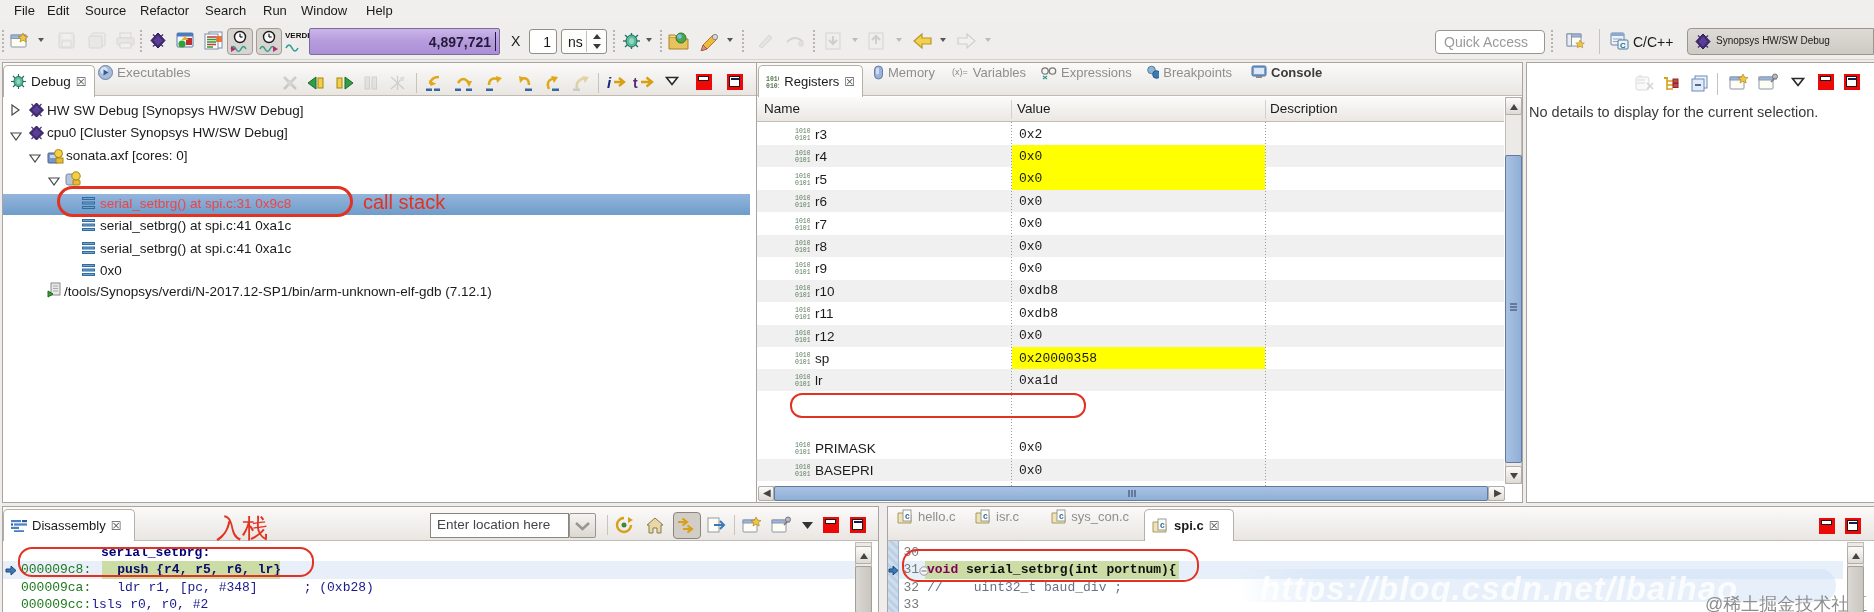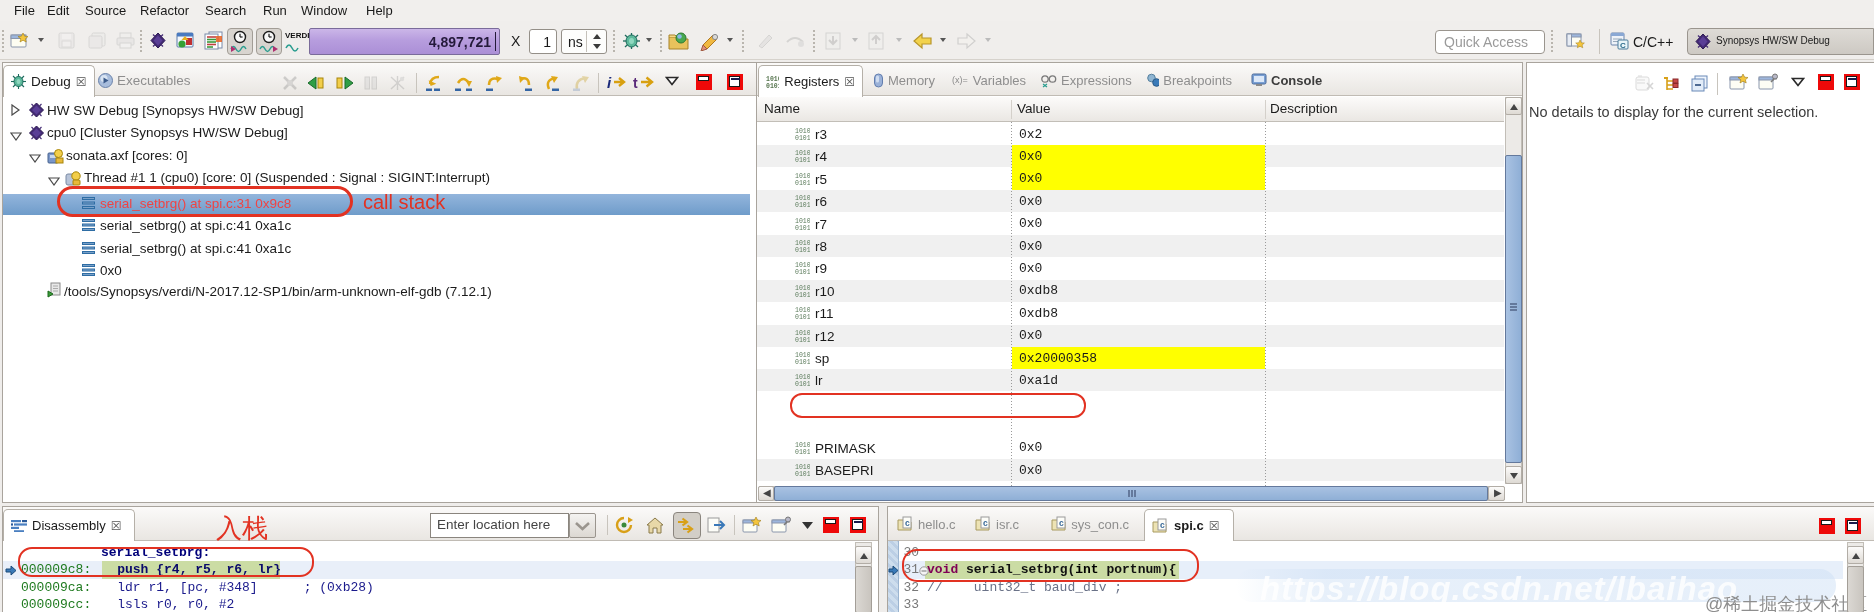--- a/index.html
+++ b/index.html
@@ -1,20 +1,20 @@
 <!DOCTYPE html>
 <html><head><meta charset="utf-8"><style>
 *{box-sizing:border-box;margin:0;padding:0}
 html,body{width:1874px;height:612px;overflow:hidden}
 body{font-family:"Liberation Sans",sans-serif;background:#efedeb;position:relative;font-size:13px;color:#1a1a1a}
 .p{position:absolute;white-space:nowrap}
 .panel{position:absolute;background:#fff;border:1px solid #a9a49d}
 .tabbar{position:absolute;left:0;top:0;right:0;height:33px;background:linear-gradient(#fbfaf9,#e9e6e2);border-bottom:1px solid #c0bbb4}
 .tab{position:absolute;top:2px;height:32px;background:#fff;border:1px solid #b5b0a8;border-bottom:none;border-radius:5px 5px 0 0;display:flex;align-items:center;padding:0 7px;gap:5px}
-.itab{position:absolute;top:2px;height:30px;display:flex;align-items:center;padding:0 7px;gap:4px;color:#8e8e8e}
+.itab{position:absolute;top:2px;height:30px;display:flex;align-items:flex-start;padding:0 7px;gap:4px;color:#8e8e8e}
 .rbtn{position:absolute;width:16px;height:16px;background:#ee0909;top:0}
 .rbtn.mn:before{content:"";position:absolute;left:2px;top:2px;width:9px;height:3px;background:#fff;border:1.5px solid #1a1a1a}
 .rbtn.mx:before{content:"";position:absolute;left:2px;top:2px;width:9px;height:9px;background:#fff;border:1.5px solid #1a1a1a}
 .rbtn.mx:after{content:"";position:absolute;left:3.5px;top:3.5px;width:9px;height:2px;background:#1a1a4a}
 .dsep{position:absolute;width:2px;border-left:2px dotted #b9b5ae;height:22px}
 .vtri{width:0;height:0;border-left:5px solid transparent;border-right:5px solid transparent;border-top:6px solid #333;position:absolute}
 </style></head>
 <body>
 
 <div class="p" style="left:0;top:0;width:1874px;height:21px;background:#f1efed">
@@ -350,21 +350,20 @@
       </svg></div>
 <span class="p" style="left:63px;top:85px">sonata.axf [cores: 0]</span>
 <div class="p" style="left:45px;top:111px"><svg width="12" height="10">
         <path d="M1 2 L11 2 L6 9 Z" fill="#fdfdfd" stroke="#4a4a4a" stroke-width="1.2"></path>
       </svg></div>
 <div class="p" style="left:62px;top:107px"><svg width="16" height="16">
         <rect x="1" y="4" width="9" height="11" rx="2" fill="#b8c4d8" stroke="#7a8aa4"></rect>
         <circle cx="11" cy="6" r="4.2" fill="#f2ce4a" stroke="#a8860a"></circle>
         <rect x="8" y="10" width="7" height="5" rx="1" fill="#e8b93a" stroke="#a8860a"></rect>
       </svg></div>
-<span class="p" style="left:81px;top:107px">Thread #1 1 (cpu0) [core: 0] (Suspended : Signal : SIGINT:Interrupt)</span>
 <div class="p" style="left:79px;top:133px"><svg width="13" height="13">
         <g fill="#2e6da4">
           <rect x="0" y="1" width="13" height="3"></rect>
           <rect x="0" y="5.5" width="13" height="3"></rect>
           <rect x="0" y="10" width="13" height="3"></rect>
         </g>
         <g fill="#7aa0c8">
           <rect x="1" y="2" width="11" height="1"></rect>
           <rect x="1" y="6.5" width="11" height="1"></rect>
           <rect x="1" y="11" width="11" height="1"></rect>
@@ -723,21 +722,21 @@
       </svg>
 <div class="rbtn mn" style="left:820px;top:10px"></div>
 <div class="rbtn mx" style="left:847px;top:10px"></div>
 </div>
 
 <div class="p" style="left:0;top:54.3px;width:852px;height:17.3px;background:#e9eff9"></div>
 <div class="p" style="left:99px;top:54.3px;width:178px;height:17.3px;background:#cbdca4"></div>
 <div class="p" style="left:0;top:37px;width:852px;height:70px;font-family:'Liberation Mono',monospace;font-size:13px;line-height:17.3px;white-space:pre;color:#1a1a8c"><span style="margin-left:98px;font-weight:bold;color:#00007a">serial_setbrg:</span>
 <span style="color:#1f7a1f;margin-left:18px">000009c8:</span><span style="margin-left:26px;font-weight:bold;color:#0a0a6a">push {r4, r5, r6, lr}</span>
 <span style="color:#1f7a1f;margin-left:18px">000009ca:</span><span style="margin-left:26px">ldr r1, [pc, #348]</span><span style="margin-left:46px">; (0xb28)</span>
-<span style="color:#1f7a1f;margin-left:18px">000009cc:</span><span style="margin-left:26px">lsls r0, r0, #2</span></div>
+<span style="color:#1f7a1f;margin-left:18px">000009cc:</span><span style="">lsls r0, r0, #2</span></div>
 <svg class="p" style="left:2px;top:58px" width="12" height="11">
       <path d="M1 4 h5 V1 l5 4.5 -5 4.5 V7 H1 z" fill="#3a7ab8" stroke="#1a4a7a"></path>
     </svg>
 <div class="p" style="left:15px;top:40px;width:296px;height:30px;border:2.5px solid #e23222;border-radius:14px"></div>
 
 <div class="p" style="left:852px;top:35px;width:17px;height:71px;background:#eceae7;border:1px solid #c2beb7"></div>
 <div class="p" style="left:852px;top:39px;width:17px;height:18px;background:linear-gradient(#fcfbfa,#dedad4);border:1px solid #b2ada6;border-radius:2px"></div>
 <div class="vtri" style="left:856.5px;top:46px;border-top:none;border-bottom:6px solid #444;border-left-width:4px;border-right-width:4px"></div>
 <div class="p" style="left:852px;top:59px;width:17px;height:47px;background:linear-gradient(90deg,#dbd8d3,#c9c5bf);border:1px solid #a39e97;border-radius:2px"></div>
 </div>

